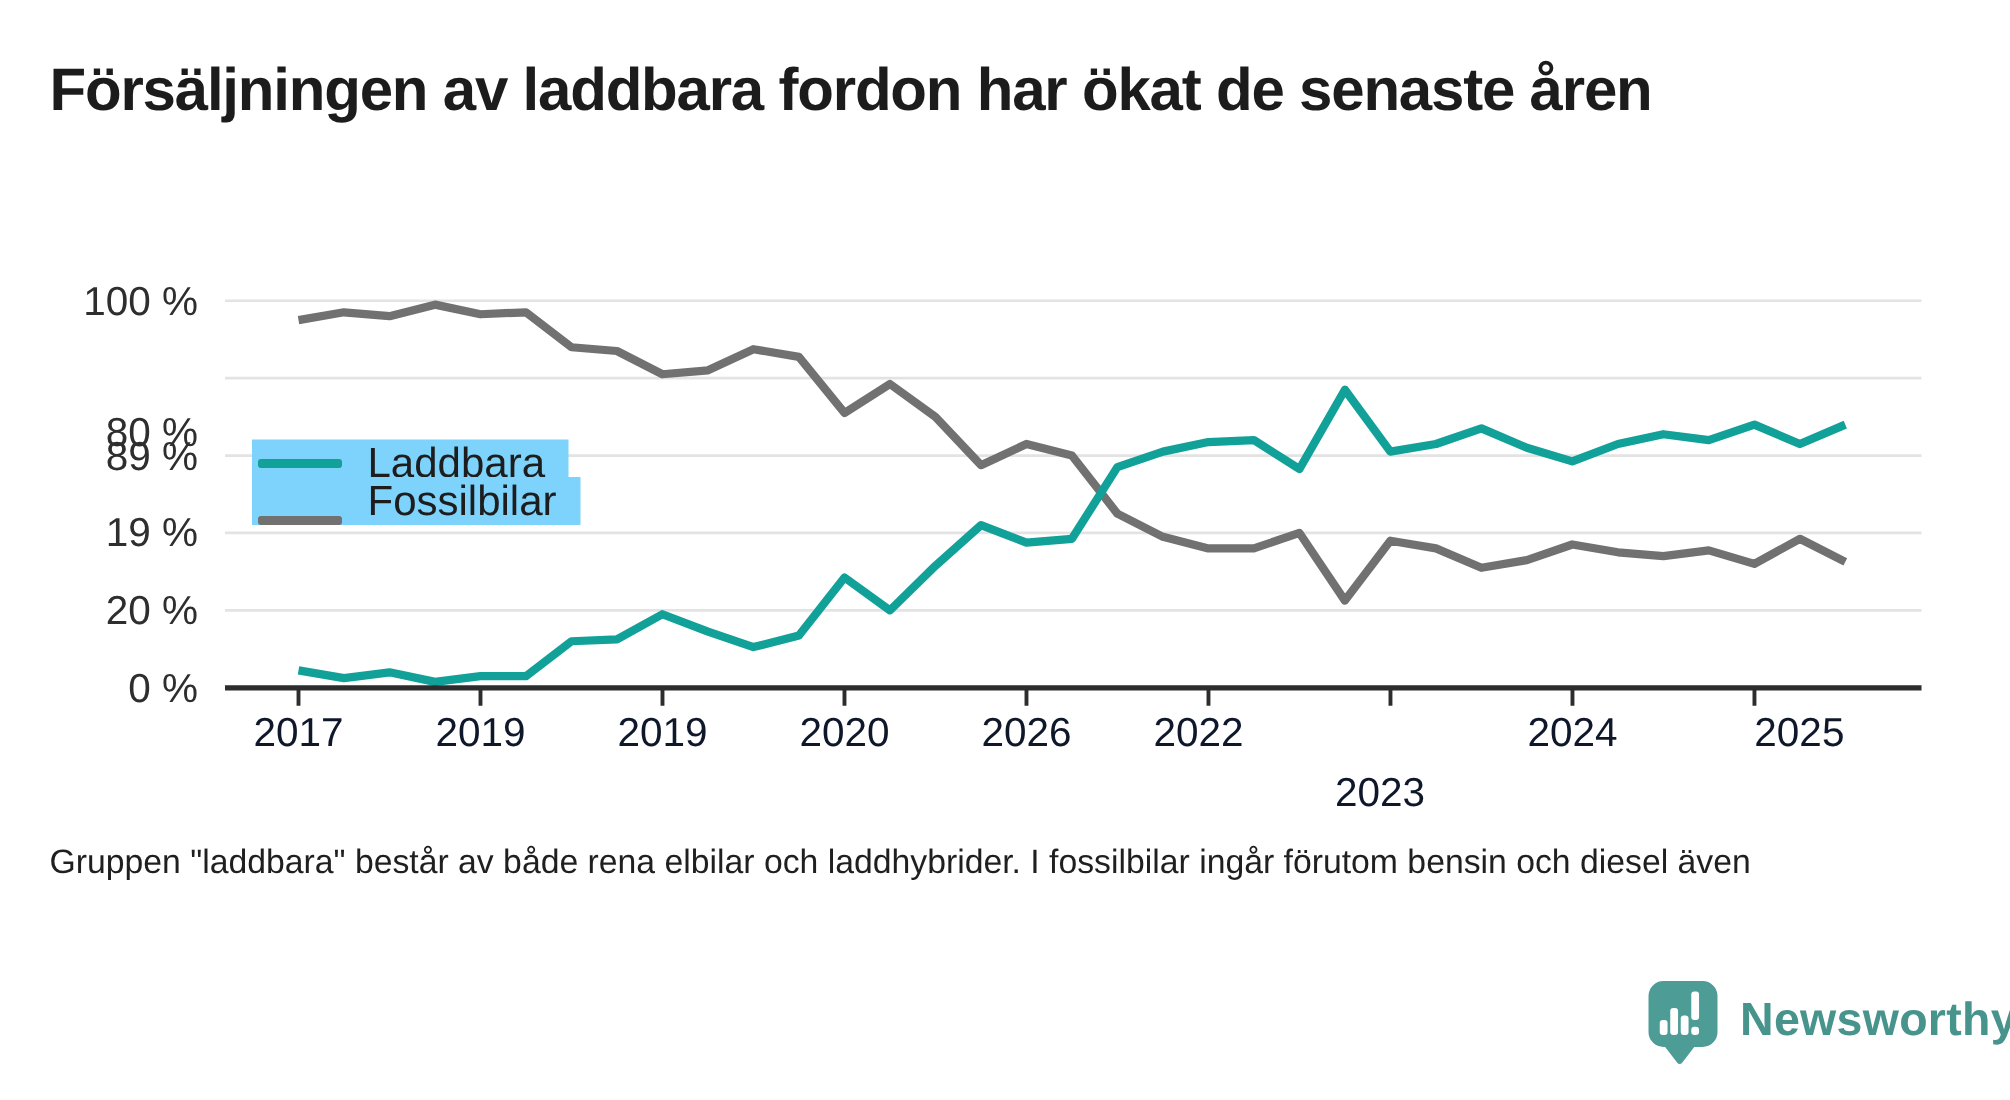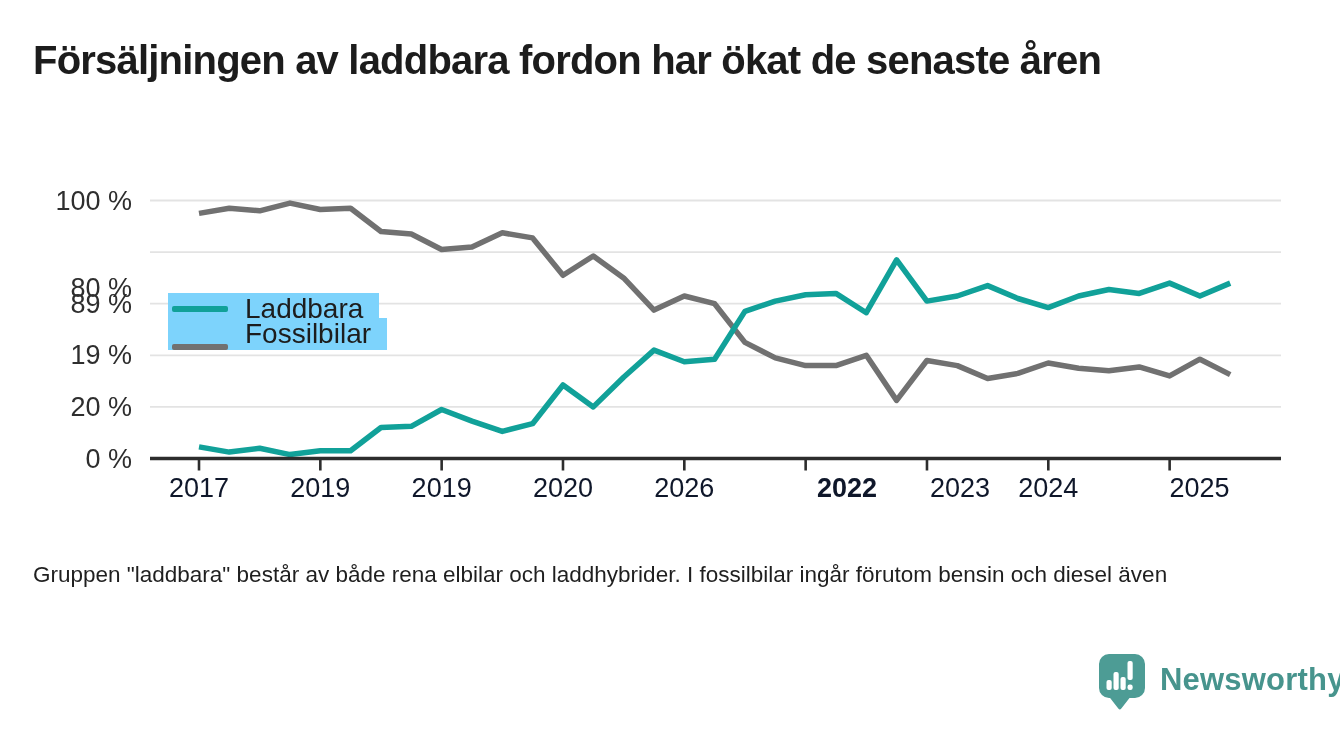--- a/index.html
+++ b/index.html
@@ -84,22 +84,22 @@
       <div class="ylabel" style="top: 287.7px;">89 %</div>
       <div class="ylabel" style="top: 236.1px; margin-top: 36px;">80 %</div>
       <div class="ylabel" style="top: 184.5px;">100 %</div>
     </div>
   <div id="x-labels">
       <div class="xlabel" style="left: 139px;">2017</div>
       <div class="xlabel" style="left: 260.33px;">2019</div>
       <div class="xlabel" style="left: 381.66px;">2019</div>
       <div class="xlabel" style="left: 502.99px;">2020</div>
       <div class="xlabel" style="left: 624.32px;">2026</div>
-      <div class="xlabel" style="left: 787px; font-weight: bold;">2022</div>
-      <div class="xlabel" style="left: 900px;">2023</div>
+      <div class="xlabel" style="left: 739px;">2022</div>
+      <div class="xlabel" style="left: 860px; margin-top: 40px;">2023</div>
       <div class="xlabel" style="left: 988.31px;">2024</div>
       <div class="xlabel" style="left: 1109.64px; text-align: right;">2025</div>
     </div>
 
   <div class="legend-row" id="legend-laddbara">
     <span class="swatch" id="swatch-laddbara" style="background: rgb(17, 161, 153);"></span>
     <span class="legend-label">Laddbara</span>
   </div>
   <div class="legend-row" id="legend-fossil">
     <span class="swatch" id="swatch-fossil" style="background: rgb(113, 113, 113);"></span>

